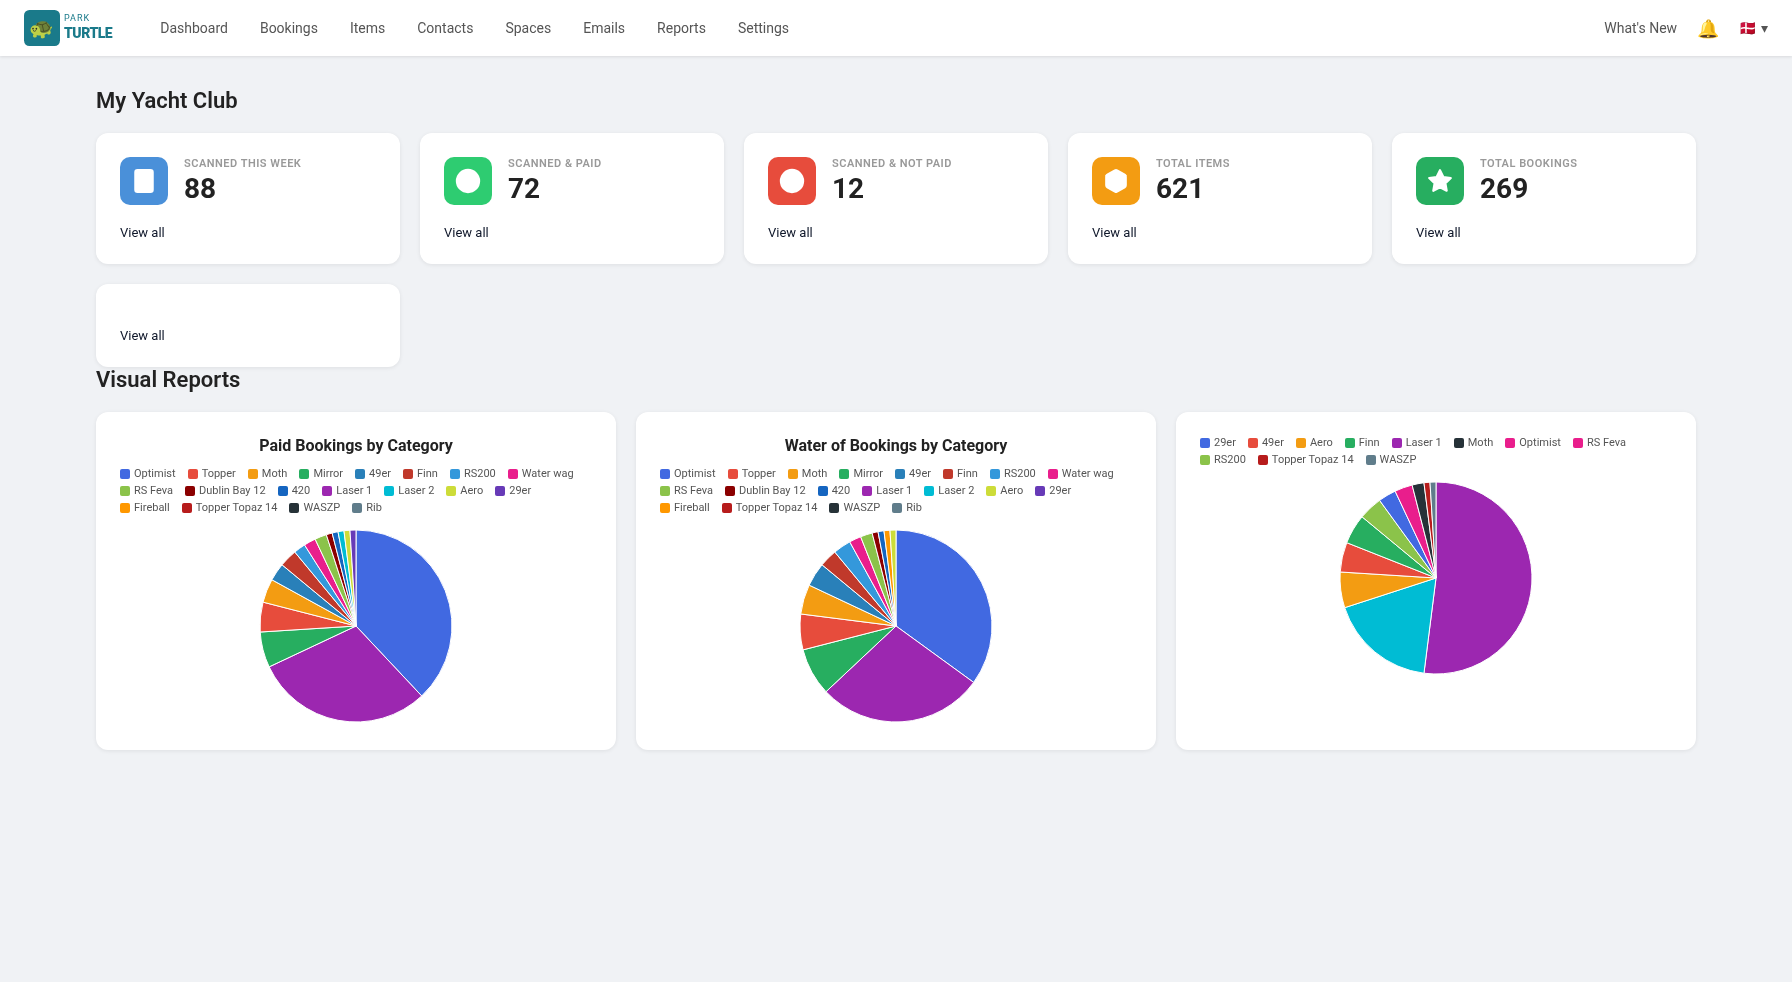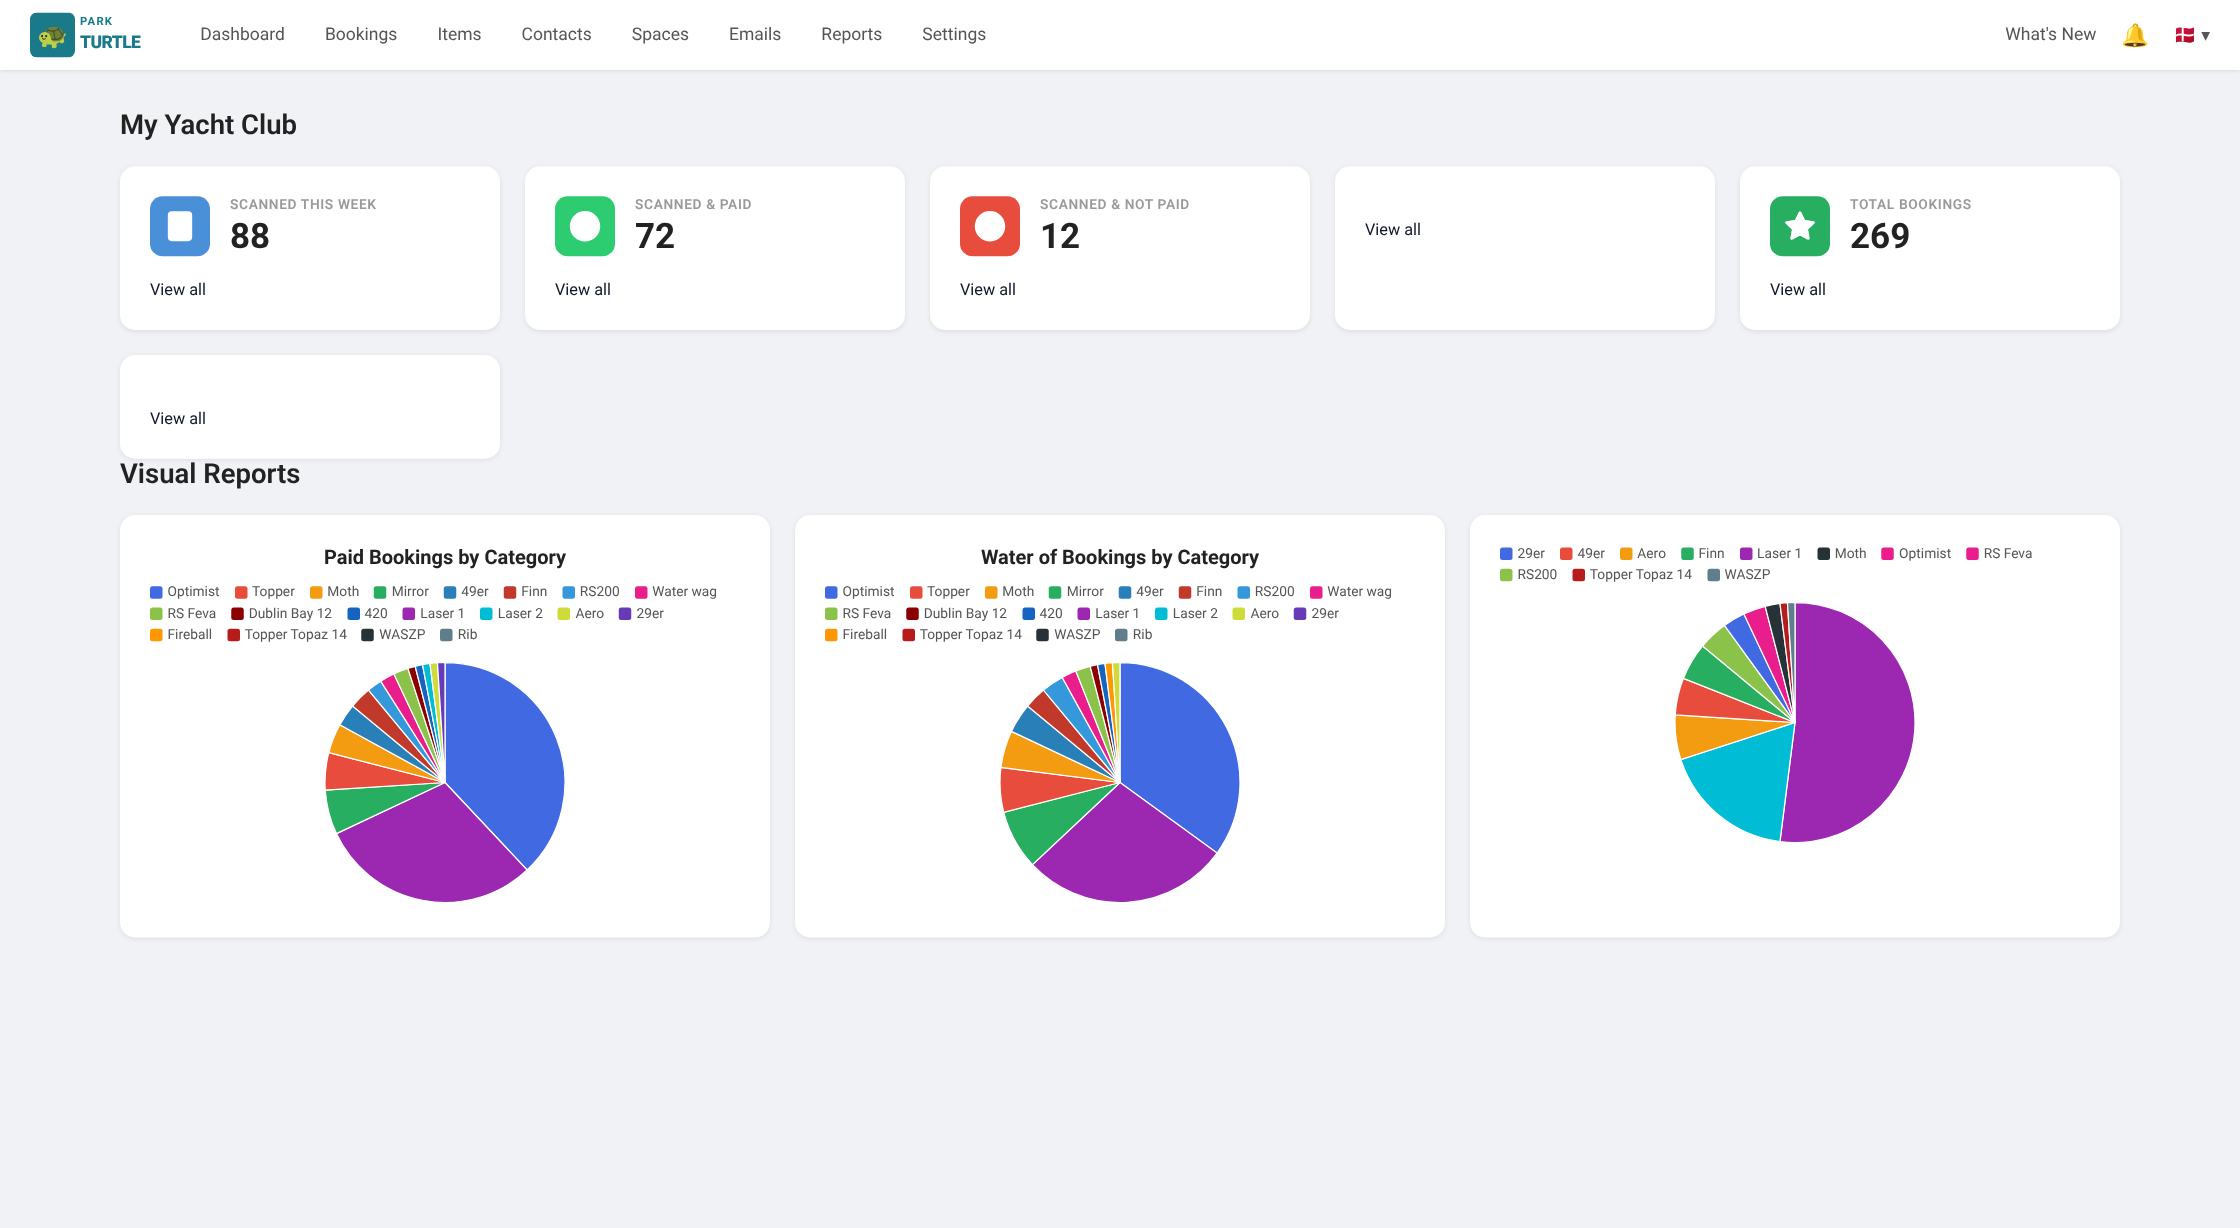--- a/index.html
+++ b/index.html
@@ -22,21 +22,21 @@
       margin-right: 36px;
     }
     .logo-text {
       font-size: 14px;
       font-weight: 900;
       color: #1a7a8a;
       letter-spacing: -0.5px;
     }
     .logo-park {
       font-size: 9px;
-      font-weight: 700;
+      font-weight: 400;
       color: #1a7a8a;
       letter-spacing: 1px;
       display: block;
       line-height: 1;
     }
     .logo-icon {
       width: 36px;
       height: 36px;
       margin-right: 4px;
     }
@@ -266,20 +266,33 @@
             </svg>
       </div>
       <div class="stat-info">
         <div class="stat-label">SCANNED &amp; NOT PAID</div>
         <div class="stat-value">12</div>
       </div>
     </div>
     <a class="view-all">View all</a>
   </div>
       <div class="stat-card">
+    <div class="stat-card-top">
+      <div class="stat-icon" style="background:#f39c12">
+        <svg viewBox="0 0 24 24" fill="none" stroke="white" stroke-width="2" stroke-linecap="round" stroke-linejoin="round" width="28" height="28">
+              <path d="M21 16V8a2 2 0 0 0-1-1.73l-7-4a2 2 0 0 0-2 0l-7 4A2 2 0 0 0 3 8v8a2 2 0 0 0 1 1.73l7 4a2 2 0 0 0 2 0l7-4A2 2 0 0 0 21 16z"></path>
+              <polyline points="3.27,6.96 12,12.01 20.73,6.96"></polyline>
+              <line x1="12" y1="22.08" x2="12" y2="12"></line>
+            </svg>
+      </div>
+      <div class="stat-info">
+        <div class="stat-label">TOTAL ITEMS</div>
+        <div class="stat-value">621</div>
+      </div>
+    </div>
     <a class="view-all">View all</a>
   </div>
       <div class="stat-card">
     <div class="stat-card-top">
       <div class="stat-icon" style="background:#27ae60">
         <svg viewBox="0 0 24 24" fill="none" stroke="white" stroke-width="2" stroke-linecap="round" stroke-linejoin="round" width="28" height="28">
               <path d="M12 2l3.09 6.26L22 9.27l-5 4.87 1.18 6.88L12 17.77l-6.18 3.25L7 14.14 2 9.27l6.91-1.01L12 2z"></path>
             </svg>
       </div>
       <div class="stat-info">

